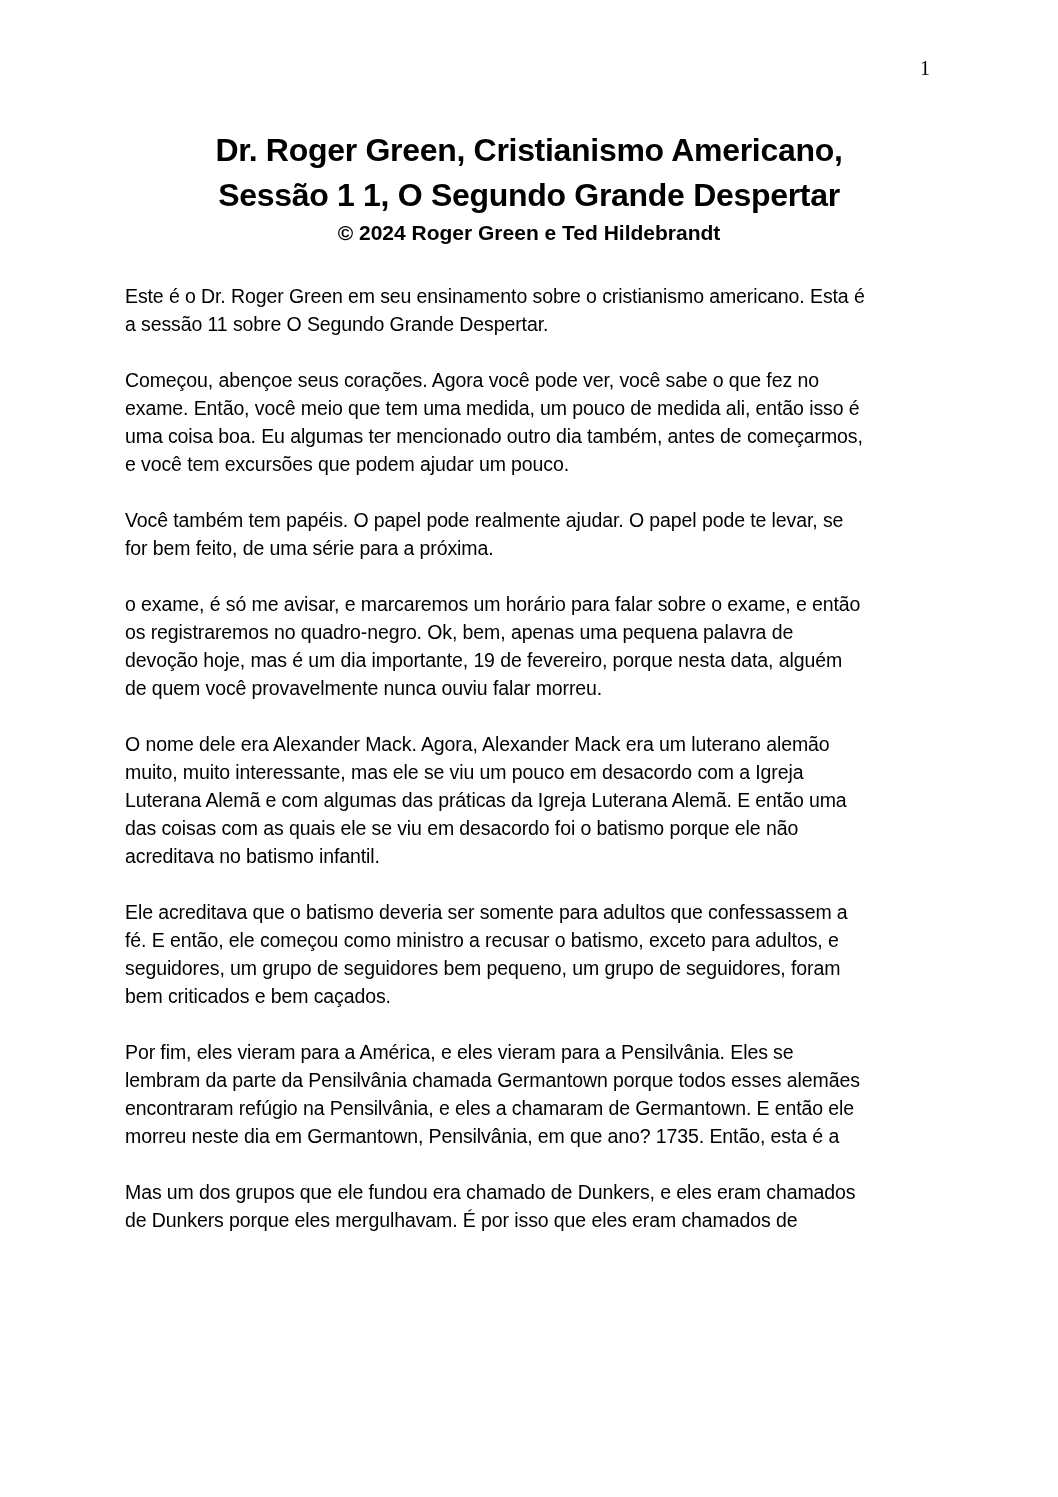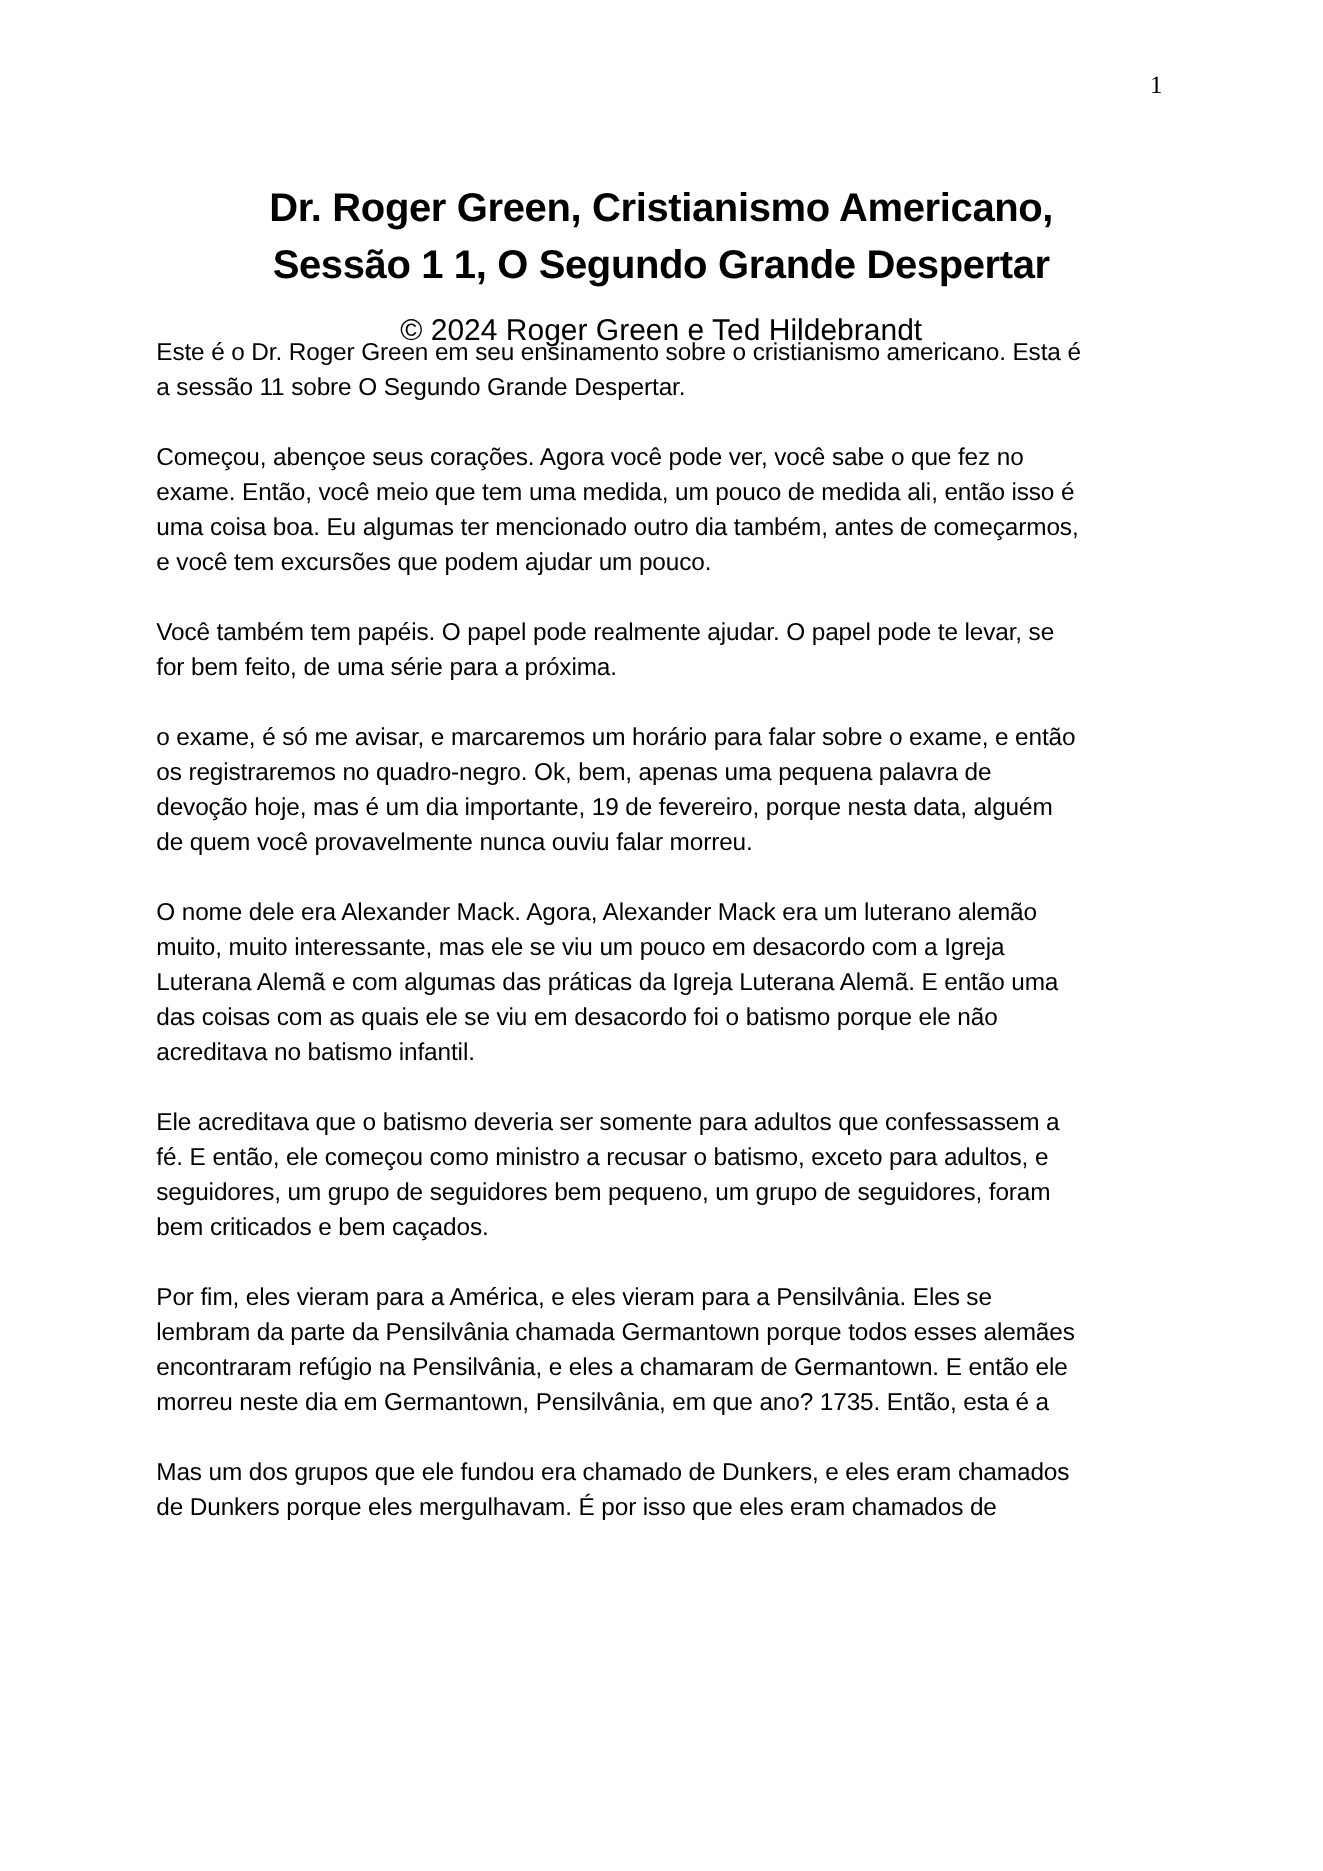--- a/index.html
+++ b/index.html
@@ -26,39 +26,40 @@
     color: #000000;
   }
   .doc-header {
     position: absolute;
     top: 128px;
     left: 0;
     width: 1058px;
     text-align: center;
   }
   .doc-title {
-    margin: 16px;
+    margin: 0;
     font-size: 32px;
     font-weight: bold;
     line-height: 45px;
     letter-spacing: -0.3px;
     color: #000000;
   }
   .title-line {
     display: block;
   }
   .copyright {
-    font-size: 24px;
+    font-size: 21px;
     line-height: 30px;
     margin-top: 0;
     color: #000000;
+    font-weight: bold;
   }
   .doc-body {
     position: absolute;
-    top: 268px;
+    top: 282px;
     left: 125px;
     width: 808px;
   }
   .paragraph {
     margin: 0 0 28px 0;
     font-size: 19.5px;
     line-height: 28px;
     letter-spacing: -0.1px;
     color: #000000;
   }

